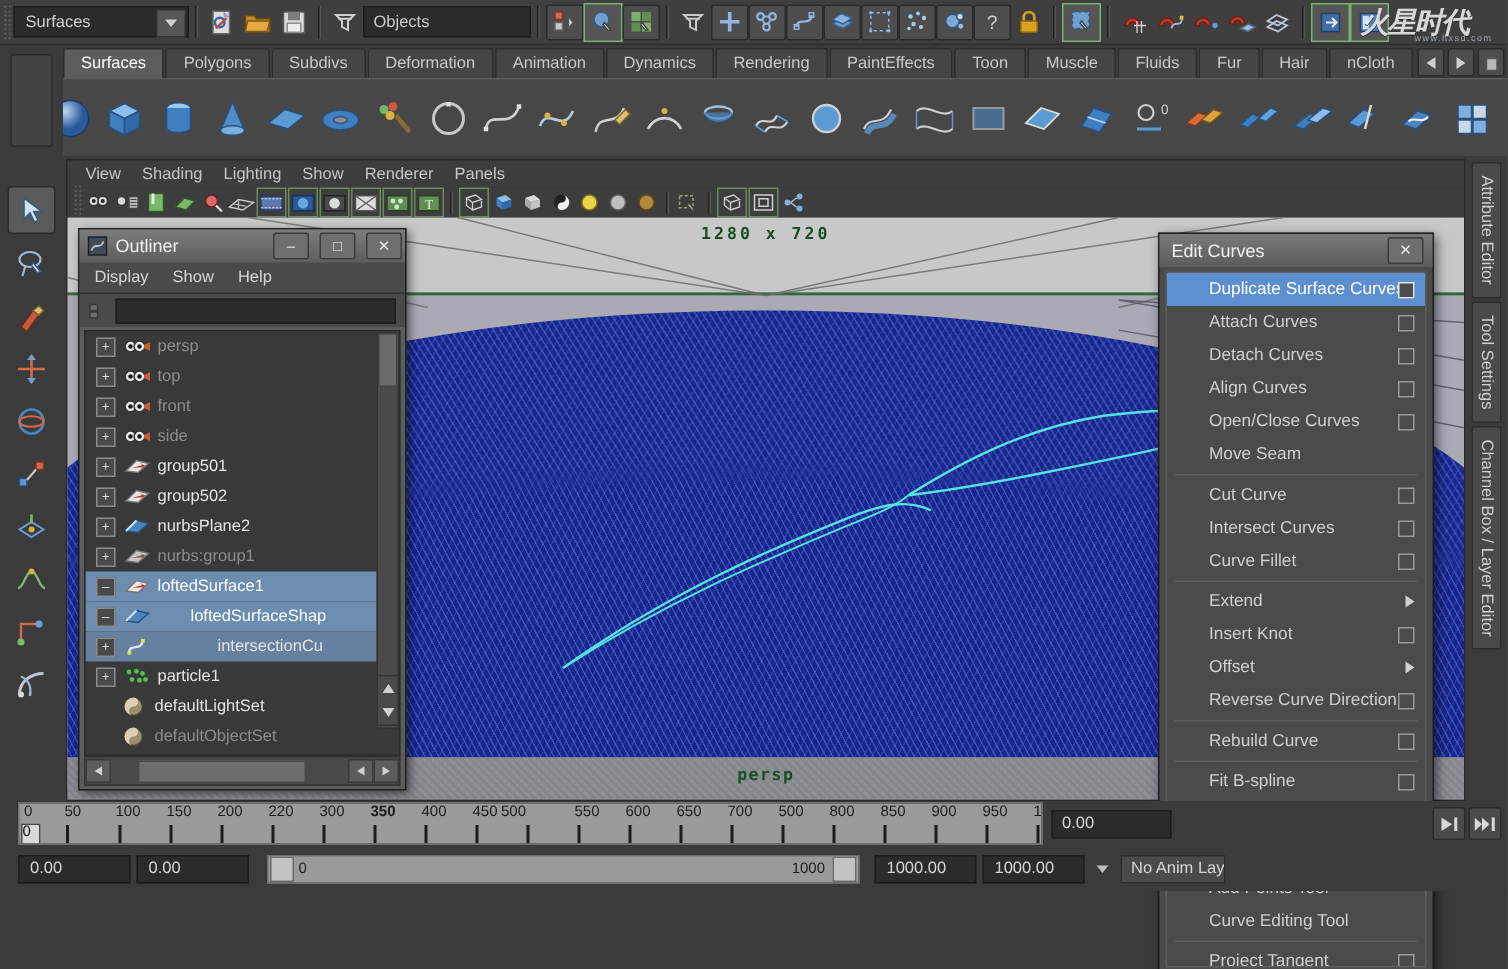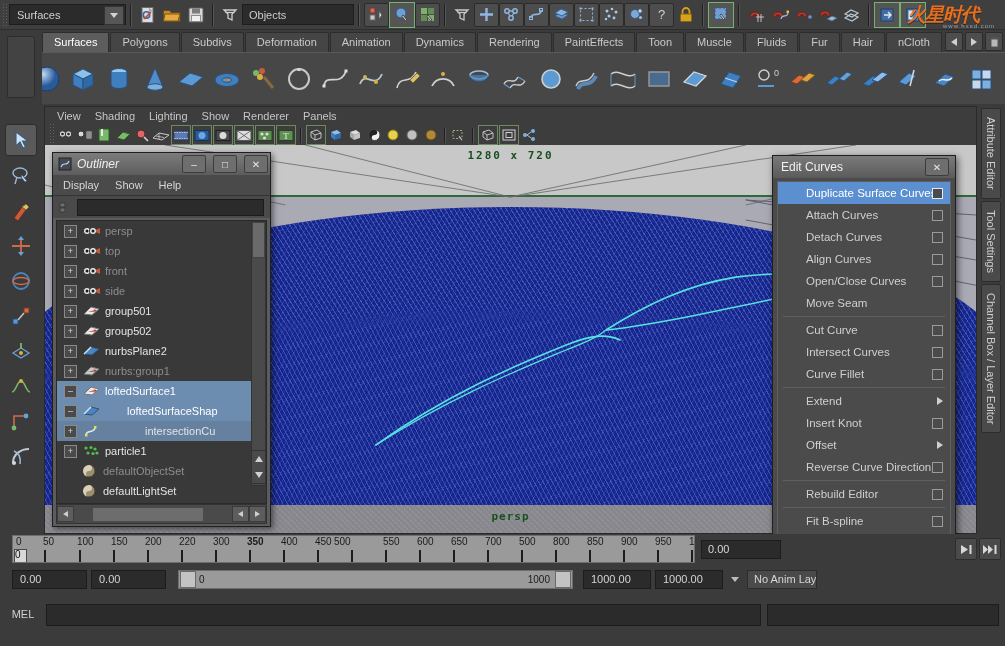--- a/index.html
+++ b/index.html
@@ -30,21 +30,21 @@
      border-top:5px solid #d2d2d2;}
   .objfield{width:110px;height:19px;background:#2b2b2b;border:1px solid #1d1d1d;
      display:flex;align-items:center;flex:none;}
   .objfield span{padding-left:6px;color:#cbcbcb;}
   .ticon{width:24px;height:24px;flex:none;display:flex;align-items:center;justify-content:center;}
   .ticon.framed{background:#4d4d4d;border:1px solid #2b2b2b;border-radius:2px;width:23px;height:22px;}
   .ticon.sel{background:#555;border:1px solid #76b36e;}
   .watermark{position:absolute;right:2px;top:1px;width:120px;height:28px;
      display:flex;align-items:center;justify-content:center;overflow:hidden;}
   .wm-txt{font-family:"DejaVu Serif",serif;font-style:italic;font-weight:bold;
-     font-size:19px;color:#f97316;letter-spacing:-1px;opacity:.92;
+     font-size:19px;color:#e5e5e5;letter-spacing:-1px;opacity:.92;
      text-shadow:0 1px 0 #20242c;}
   .wm-sub{position:absolute;bottom:0;right:8px;font-size:6px;color:#9aa3b0;letter-spacing:1px;}
 
   
   .tabbar{position:absolute;left:0;top:30px;width:1005px;height:22px;background:#3b3b3b;
      display:flex;align-items:flex-end;padding-left:42px;box-sizing:border-box;}
   .tab{height:19px;line-height:19px;padding:0 11px;background:#454545;
      border:1px solid #2d2d2d;border-bottom:none;color:#c9c9c9;font-size:11px;
      margin-right:1px;border-radius:2px 2px 0 0;white-space:nowrap;}
   .tab.active{background:#5d5d5d;color:#fff;}
@@ -109,21 +109,21 @@
   .rightbar{position:absolute;right:0;top:104px;width:28px;bottom:112px;background:#3b3b3b;
      display:flex;flex-direction:column;align-items:center;padding-top:4px;gap:2px;}
   .vtab{writing-mode:vertical-rl;text-orientation:mixed;background:#4a4a4a;
      border:1px solid #2d2d2d;color:#cfcfcf;font-size:11px;padding:8px 3px;border-radius:2px;}
 
   
   .outliner{position:absolute;left:52px;top:152px;width:217px;height:373px;
      background:#5c5c5c;border:1px solid #1f1f1f;box-shadow:2px 2px 6px rgba(0,0,0,.5);}
   .ol-title{height:22px;display:flex;align-items:center;padding-left:5px;gap:5px;
      background:linear-gradient(180deg,#7c7c7c,#5d5d5d);}
-  .ol-title .t{font-size:12px;color:#f0f0f0;flex:1;font-style:italic;}
+  .ol-title .t{font-size:12px;color:#f0f0f0;flex:1;}
   .wbtn{width:22px;height:16px;background:#6e6e6e;border:1px solid #3c3c3c;margin-right:2px;
      display:flex;align-items:center;justify-content:center;color:#e8e8e8;font-size:10px;border-radius:2px;}
   .ol-menu{height:20px;background:#4a4a4a;display:flex;align-items:center;gap:16px;
      padding-left:10px;color:#d6d6d6;font-size:11px;border-bottom:1px solid #333;}
   .ol-search{height:22px;background:#4a4a4a;display:flex;align-items:center;padding:0 6px;gap:4px;}
   .ol-searchbox{flex:1;height:15px;background:#2b2b2b;border:1px solid #1c1c1c;}
   .ol-list{position:absolute;left:3px;right:3px;top:67px;bottom:22px;background:#393939;
      border:1px solid #2a2a2a;overflow:hidden;}
   .row{height:20px;display:flex;align-items:center;font-size:11px;color:#e3e3e3;position:relative;}
   .row.dim{color:#8d8d8d;}
@@ -1051,39 +1051,39 @@
               <circle cx="4" cy="3" r="1.6" fill="#4fbf4f"></circle>
               <circle cx="9" cy="2.5" r="1.6" fill="#4fbf4f"></circle>
               <circle cx="13" cy="4" r="1.6" fill="#4fbf4f"></circle>
               <circle cx="6" cy="8" r="1.6" fill="#4fbf4f"></circle>
               <circle cx="11" cy="8.5" r="1.6" fill="#4fbf4f"></circle>
               <circle cx="15" cy="8" r="1.6" fill="#4fbf4f"></circle>
             </svg>
           </div>
         <span>particle1</span>
       </div>
-      <div class="row dim">
+      <div class="row">
         <div class="exp none"></div>
         <div class="ic">
             <svg width="16" height="14" viewBox="0 0 16 14">
               <circle cx="8" cy="7" r="6" fill="#9b8f70" stroke="#4a4232"></circle>
               <path d="M8 1 a6 6 0 000 12 a3 3 0 010-6 a3 3 0 000-6" fill="#d8d0b8"></path>
             </svg>
           </div>
-        <span>defaultObjectSet</span>
-      </div>
-      <div class="row">
+        <span>defaultLightSet</span>
+      </div>
+      <div class="row dim">
         <div class="exp none"></div>
         <div class="ic">
             <svg width="16" height="14" viewBox="0 0 16 14">
               <circle cx="8" cy="7" r="6" fill="#9b8f70" stroke="#4a4232"></circle>
               <path d="M8 1 a6 6 0 000 12 a3 3 0 010-6 a3 3 0 000-6" fill="#d8d0b8"></path>
             </svg>
           </div>
-        <span>defaultLightSet</span>
+        <span>defaultObjectSet</span>
       </div>
     </div>
 
     <div class="ol-scroll">
       <div class="ol-thumb"></div>
     </div>
     <div style="position:absolute;right:4px;bottom:42px;width:13px;height:32px;background:#4a4a4a;border:1px solid #333;display:flex;flex-direction:column;">
       <div style="flex:1;display:flex;align-items:center;justify-content:center;">
         <svg width="8" height="6" viewBox="0 0 8 6">
             <path d="M4 0 L8 6 L0 6 Z" fill="#d0d0d0"></path>
@@ -1165,21 +1165,21 @@
       <div class="mi">
           <span>Offset</span>
           <i class="sub"></i>
         </div>
       <div class="mi">
           <span>Reverse Curve Direction</span>
           <i class="opt"></i>
         </div>
       <div class="mdiv"></div>
       <div class="mi">
-          <span>Rebuild Editor</span>
+          <span>Rebuild Curve</span>
           <i class="opt"></i>
         </div>
       <div class="mdiv"></div>
       <div class="mi">
           <span>Fit B-spline</span>
           <i class="opt"></i>
         </div>
       <div class="mi">
           <span>Smooth Curve</span>
           <i class="opt"></i>
@@ -1280,19 +1280,14 @@
       <div class="rhandle"></div>
     </div>
     <div class="numfld" style="width:68px;margin-left:6px;">1000.00</div>
     <div class="numfld" style="width:68px">1000.00</div>
     <div class="dd-arrow">
         <i class="tri-d" style="border-top-color:#bdbdbd"></i>
       </div>
     <div class="animfld" style="width:70px;overflow:hidden;white-space:nowrap;">No Anim Layer</div>
   </div>
 
-  <div class="cmdwrap">
-    <div class="mel">MEL</div>
-    <div class="cmdline"></div>
-    <div class="cmdline cmdline2" style="flex:none;width:230px;"></div>
-  </div>
 
 </div>
 
 </body></html>

